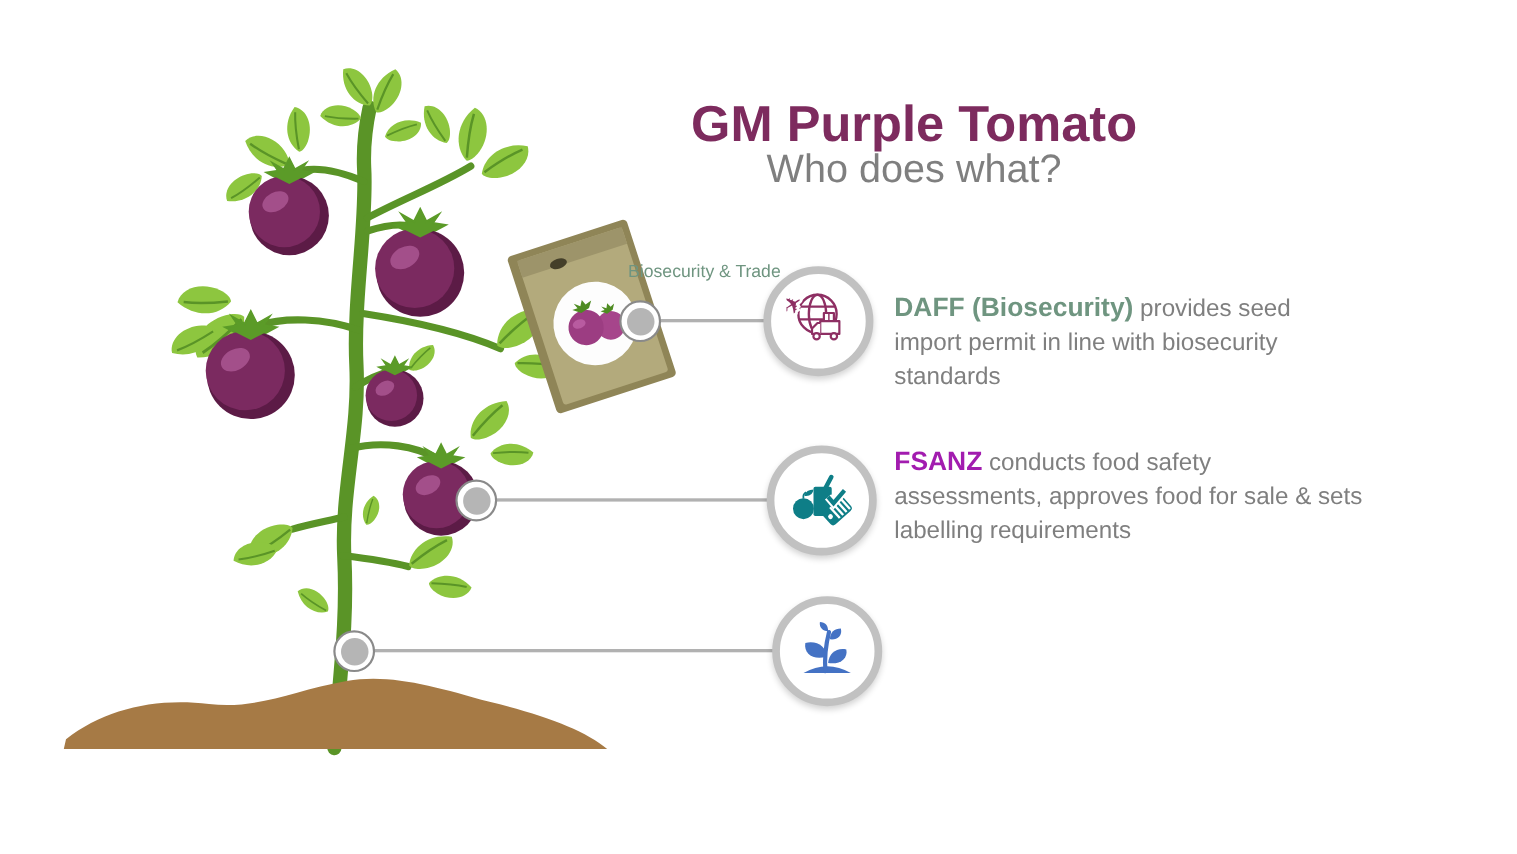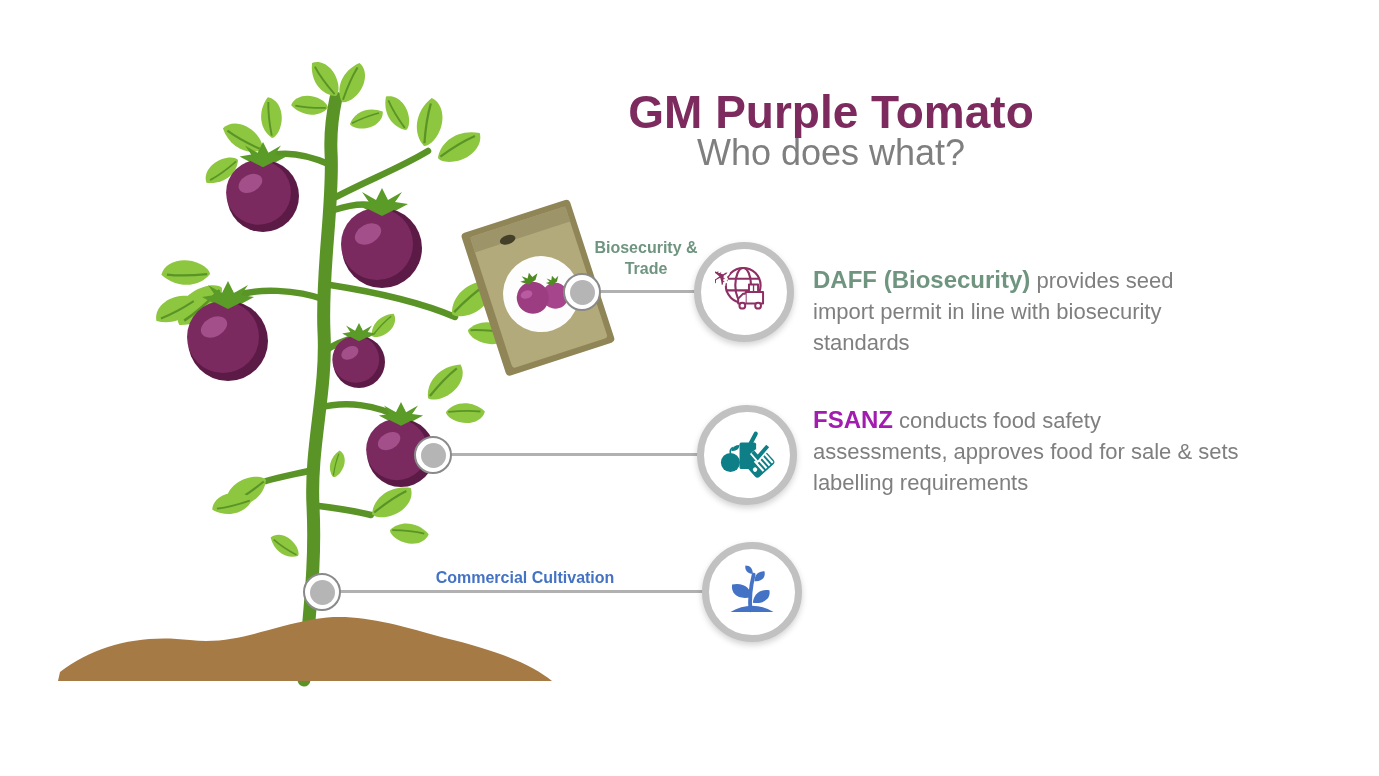--- a/index.html
+++ b/index.html
@@ -10,21 +10,21 @@
   .header{position:absolute;left:581px;top:90px;width:500px;text-align:center;z-index:3;}
   .title{font-size:46px;font-weight:bold;color:#7d2b5e;line-height:44px;}
   .subtitle{font-size:36px;color:#7f7f7f;line-height:34px;margin-top:2px;}
   .connector{position:absolute;height:3px;background:#b1b1b1;z-index:2;}
   .dot{position:absolute;width:34px;height:34px;border:2px solid #8a8a8a;border-radius:50%;
        background:#ffffff;display:flex;align-items:center;justify-content:center;z-index:5;}
   .dot-inner{width:25px;height:25px;border-radius:50%;background:#b5b5b5;}
   .icon-circle{position:absolute;width:86px;height:86px;border:7px solid #c1c1c1;border-radius:50%;
        background:#ffffff;display:flex;align-items:center;justify-content:center;z-index:4;
        box-shadow:0 3px 6px rgba(0,0,0,0.18);}
-  .row-label{position:absolute;font-weight:bold;font-size:16px;line-height:21px;text-align:center;z-index:3;}
+  .row-label{position:absolute;font-weight:normal;font-size:16px;line-height:21px;text-align:left;z-index:3;}
   .row-text{position:absolute;width:426px;font-size:22px;line-height:31px;color:#7f7f7f;z-index:3;}
   .lead{font-weight:bold;font-size:24px;}
 </style>
 </head>
 <body>
 
 <div class="canvas">
 
   <svg class="illustration" width="1379" height="776" viewBox="0 0 1379 776">
     <defs>
@@ -153,21 +153,20 @@
     </svg>
   </div>
   <div class="row-text" style="left:813px;top:404px;">
     <span class="lead accent" style="color: #a21caf;">FSANZ</span><span> conducts food safety assessments, approves food for sale &amp; sets labelling requirements</span>
   </div>
 
   <div class="connector" style="left:322px;top:590px;width:430px;"></div>
   <div class="dot" style="left:303px;top:573px;">
     <div class="dot-inner"></div>
   </div>
-  <div class="row-label accent" style="left: 395px; top: 567px; width: 260px; color: rgb(68, 114, 196);">Commercial Cultivation</div>
   <div class="icon-circle" style="left:702px;top:542px;">
     <svg width="58" height="58" viewBox="0 0 70 70">
       <g fill="#4472c4">
         <path d="M9,59 Q35,44 61,59 Z"></path>
         <path d="M33,57 C32,44 33,30 37,14" stroke="#4472c4" stroke-width="4.6" fill="none" stroke-linecap="round"></path>
         <path d="M34,41 C20,45 9,38 11,26 C24,23 34,30 34,41 Z"></path>
         <path d="M36,48 C49,50 58,43 56,33 C45,31 37,37 36,48 Z"></path>
         <path d="M38,22 C46,23 52,18 50,10 C43,10 38,14 38,22 Z"></path>
         <path d="M36,13 C30,13 26,9 27,3 C33,3 36,7 36,13 Z"></path>
       </g>

